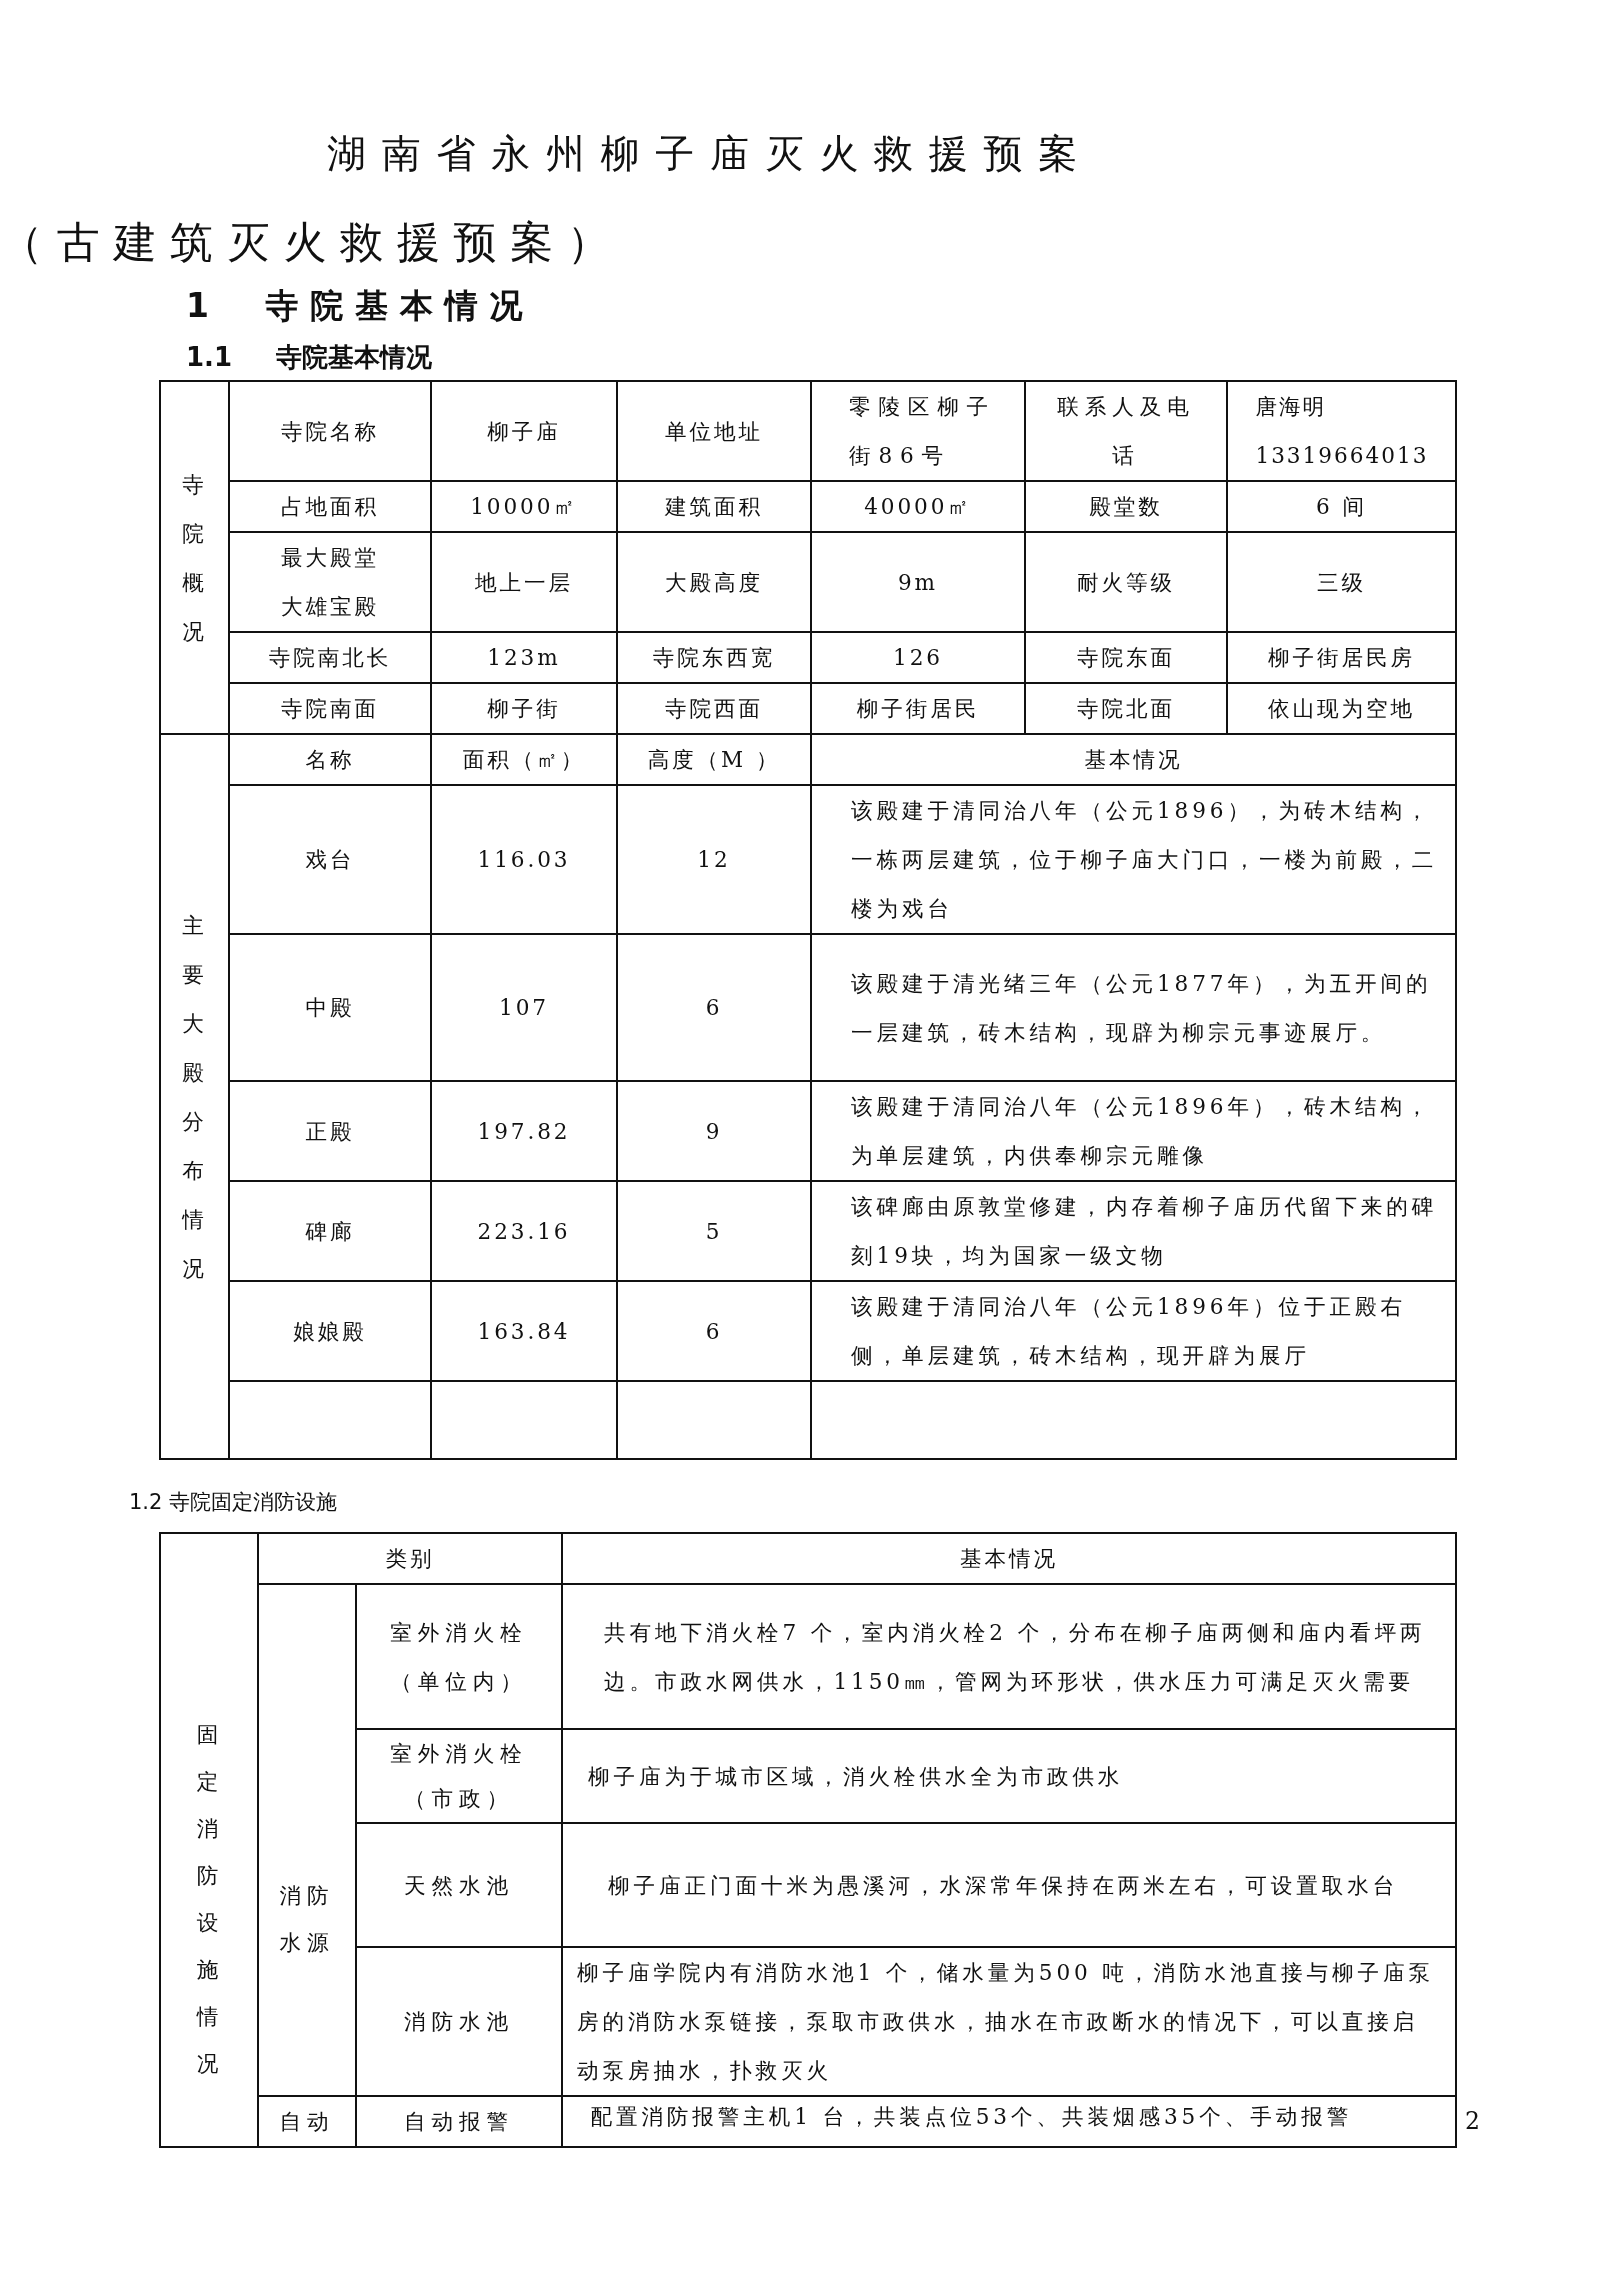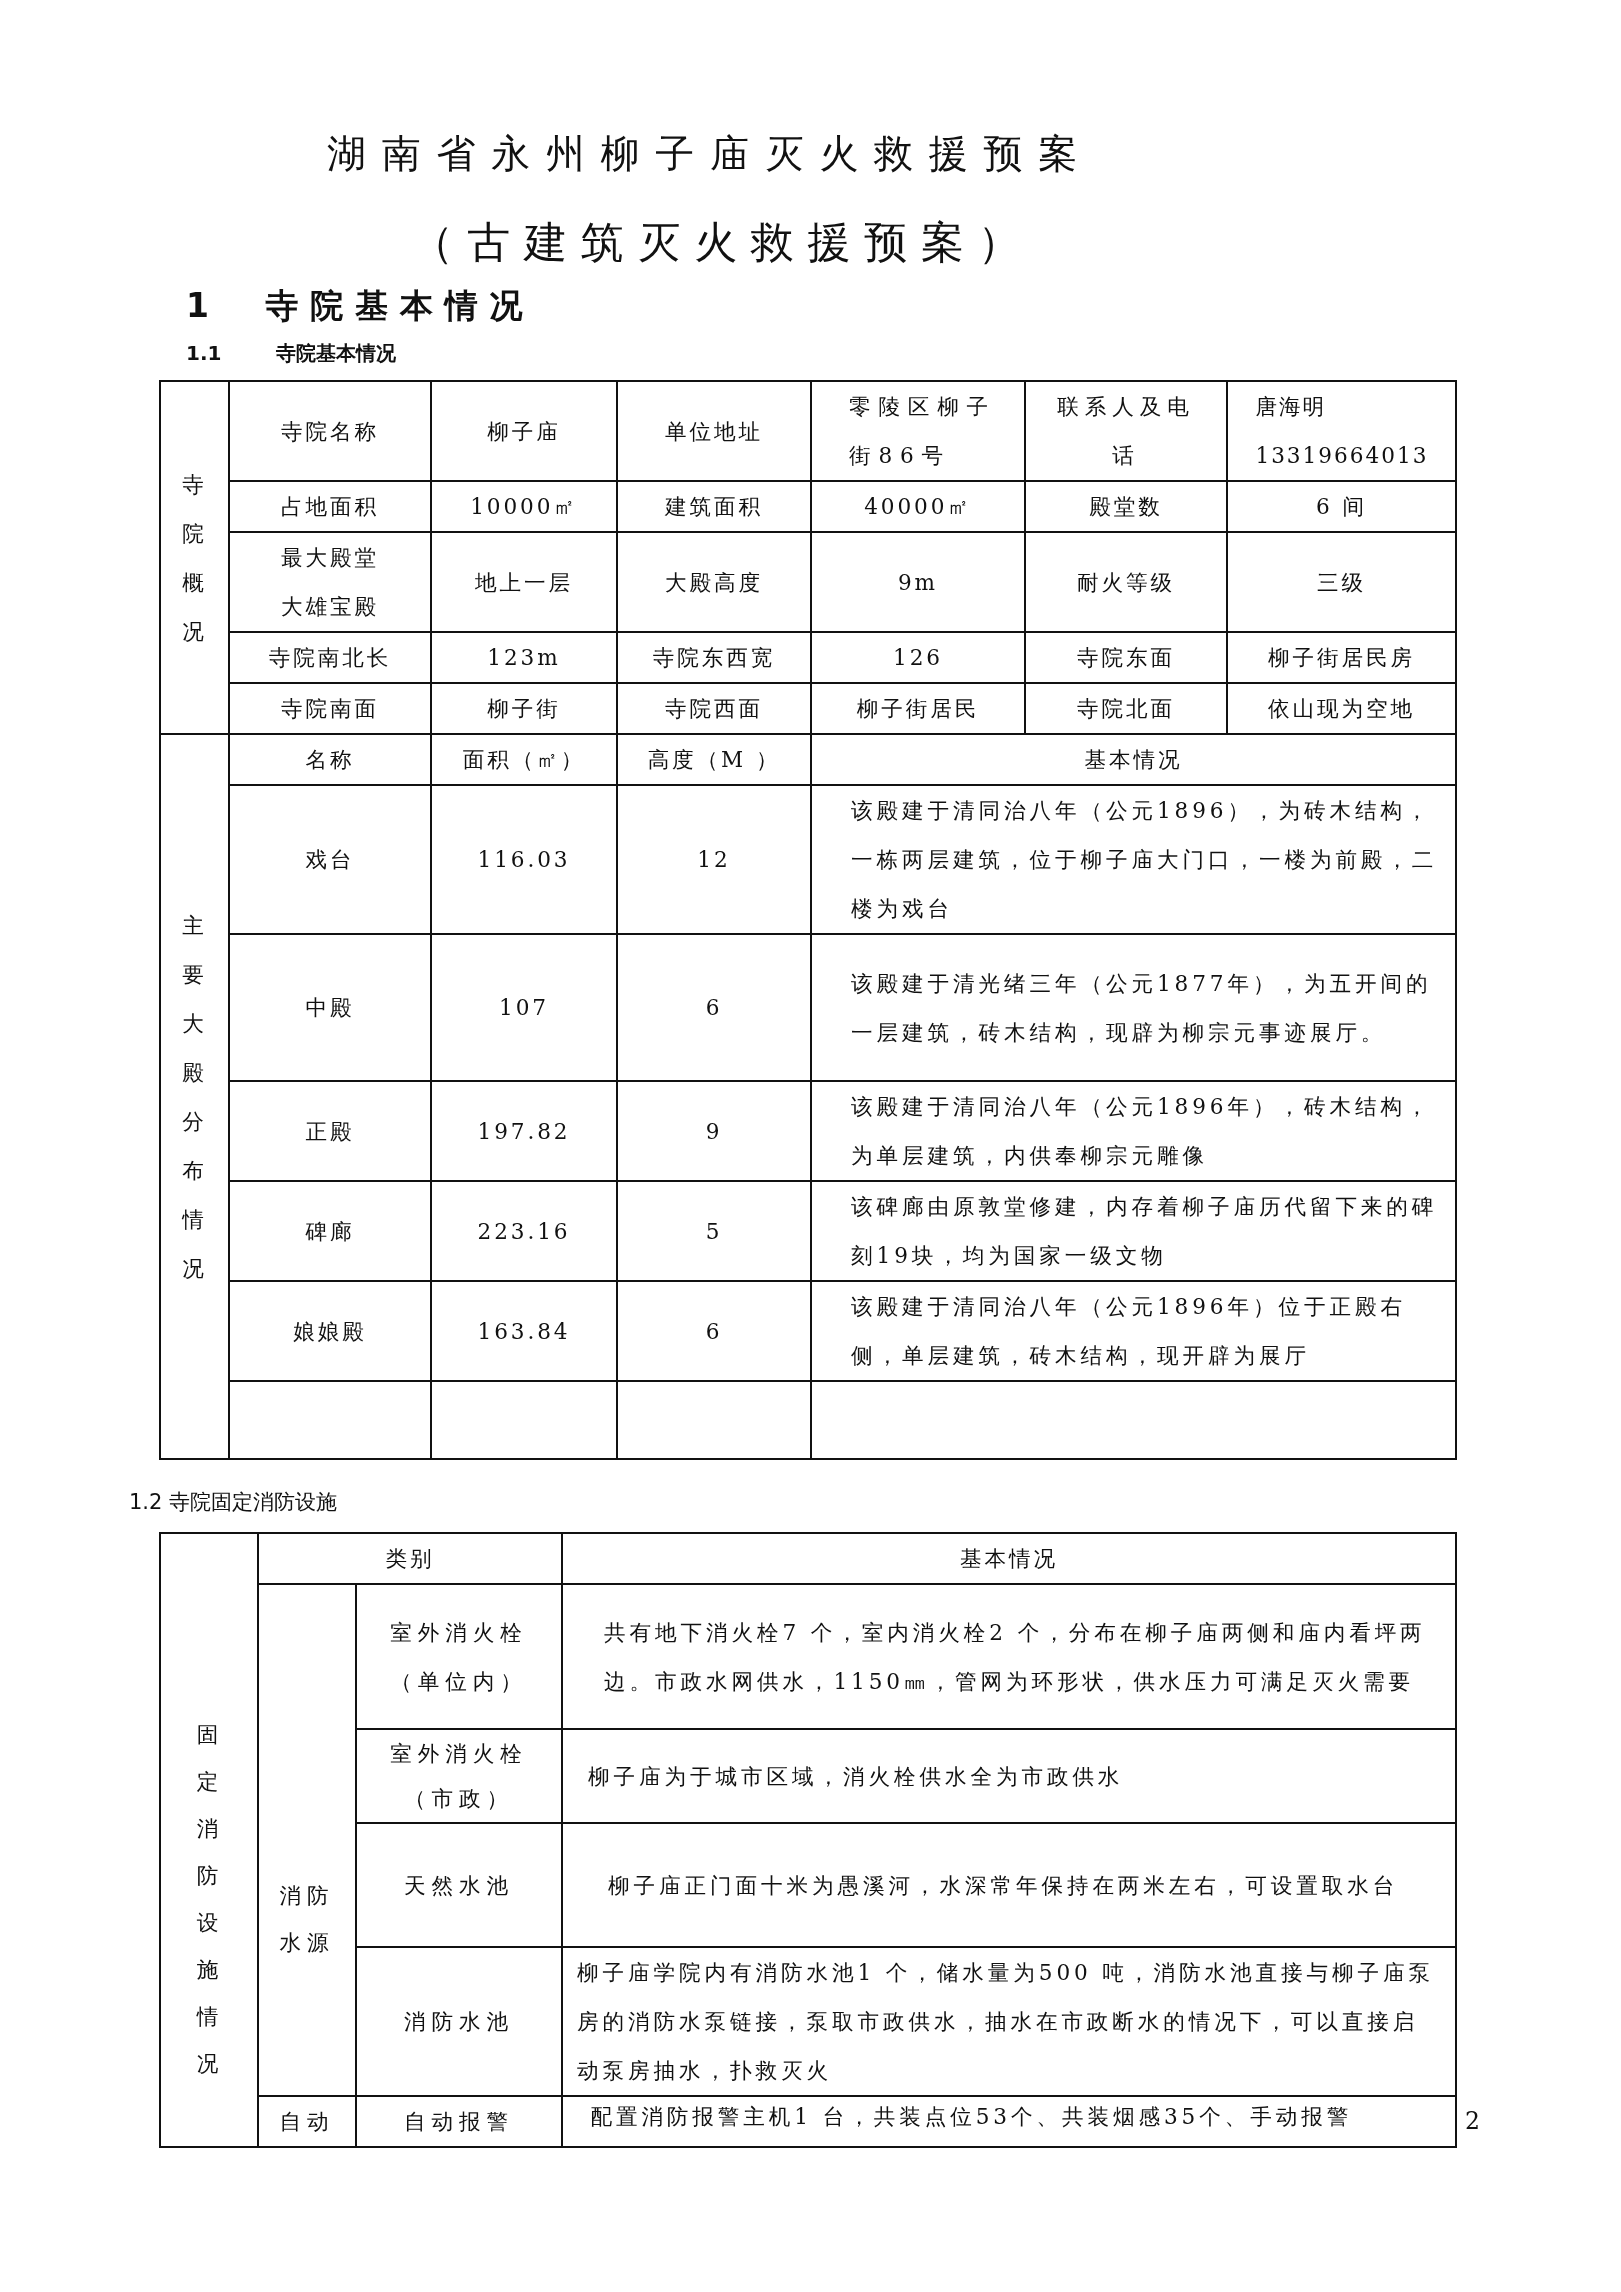--- a/index.html
+++ b/index.html
@@ -1,22 +1,22 @@
 <!DOCTYPE html>
 <html><head>
 <meta charset="utf-8">
 <style>
   html, body { margin:0; padding:0; background:#ffffff; }
   body { width:1621px; height:2293px; position:relative; overflow:hidden;
          font-family:"DejaVu Serif","Liberation Serif",serif; color:#111; }
   .abs { position:absolute; }
   .title1 { left:0; width:1420px; top:127px; text-align:center; font-size:39px; letter-spacing:15.7px; font-family:"DejaVu Sans","Liberation Sans",sans-serif; font-weight:300; }
-  .title2 { left:0; width:1445px; top:214px; text-align:center; font-size:43px; letter-spacing:13.7px; font-family:Liberation Mono, monospace; }
+  .title2 { left:0; width:1445px; top:214px; text-align:left; font-size:43px; letter-spacing:13.7px; font-family:Liberation Mono, monospace; }
   .h1 { left:186px; top:284px; font-size:33px; font-weight:bold; letter-spacing:11.8px; font-family:"DejaVu Sans","Liberation Sans",sans-serif; }
-  .h2 { left:186px; top:340px; font-size:20px; font-weight:bold; font-family:"DejaVu Sans","Liberation Sans",sans-serif; }
+  .h2 { left:186px; top:340px; font-size:26px; font-weight:bold; font-family:"DejaVu Sans","Liberation Sans",sans-serif; }
   .h2 .num { display:inline-block; width:90px; }
   .h2b { left:129px; top:1488px; font-size:21px; font-weight:normal; font-family:"DejaVu Sans","Liberation Sans",sans-serif; }
   table { border-collapse:collapse; position:absolute; table-layout:fixed; }
   td { border:2px solid #111; font-size:21.6px; text-align:center; vertical-align:middle; padding:0; letter-spacing:2.9px; line-height:49px; }
   td.desc { text-align:left; padding-left:39px; padding-right:13.7px; letter-spacing:3.9px; line-height:49px; }
   td.vertwrap { line-height:49px; }
   .tbl1 { left:159px; top:380px; width:1296px; }
   .tbl2 { left:159px; top:1532px; width:1296px; }
   .pagenum { left:1465px; top:2107px; font-size:23.5px; }
   .stack span { display:block; }

